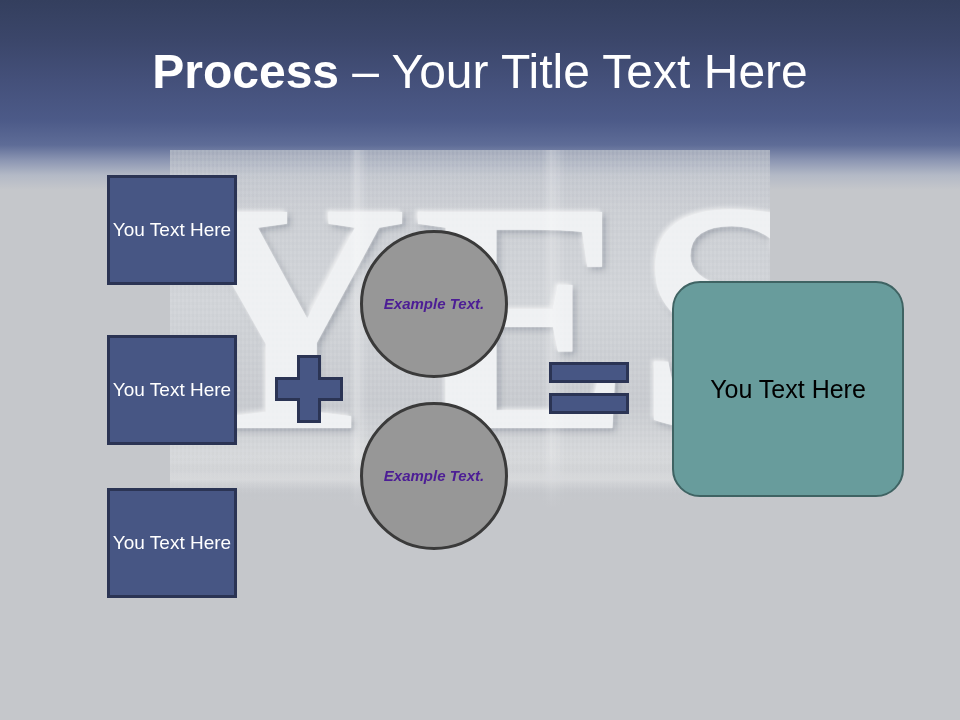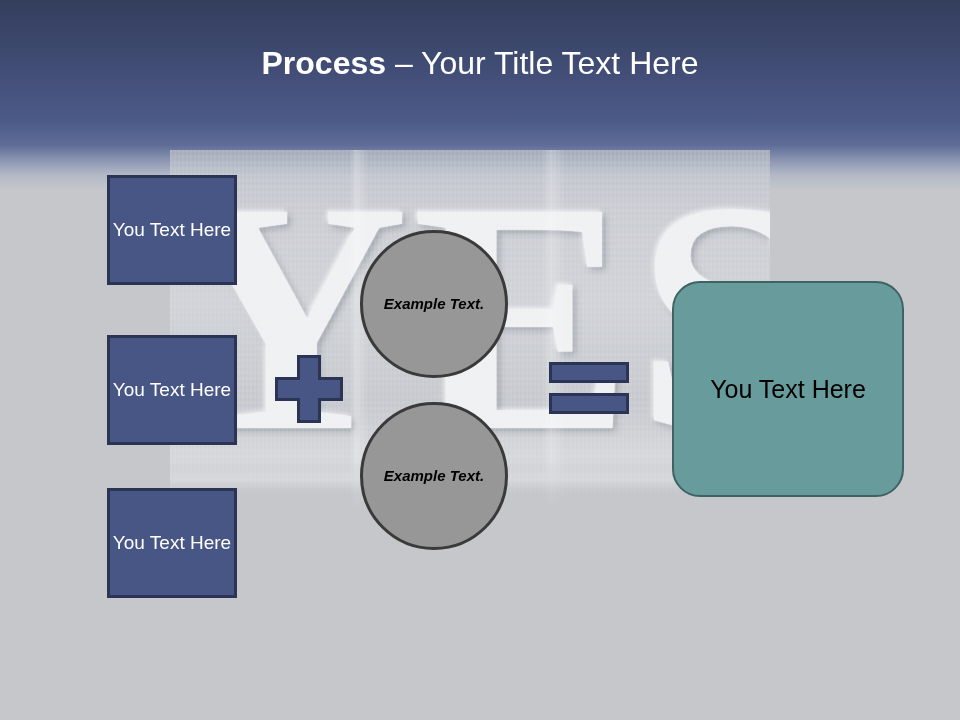--- a/index.html
+++ b/index.html
@@ -101,21 +101,21 @@
   }
 
   
   .title {
     position: absolute;
     left: 60px;
     top: 46px;
     width: 840px;
     text-align: center;
     color: #ffffff;
-    font-size: 32px;
+    font-size: 48px;
     line-height: 1.1;
     white-space: nowrap;
   }
   .title .strong { font-weight: 700; }
   .title .rest  { font-weight: 400; }
 
   
   .blue-box {
     position: absolute;
     width: 130px;
@@ -160,21 +160,21 @@
     position: absolute;
     width: 148px;
     height: 148px;
     border-radius: 50%;
     background: #979797;
     border: 3px solid #3a3a3a;
     box-sizing: border-box;
     display: flex;
     align-items: center;
     justify-content: center;
-    color: #000000;
+    color: #4c1d95;
     font-size: 15px;
     font-weight: 700;
     font-style: italic;
     line-height: 1.5;
     text-align: center;
   }
   #circle1 { left: 360px; top: 230px; }
   #circle2 { left: 360px; top: 402px; }
 
   

